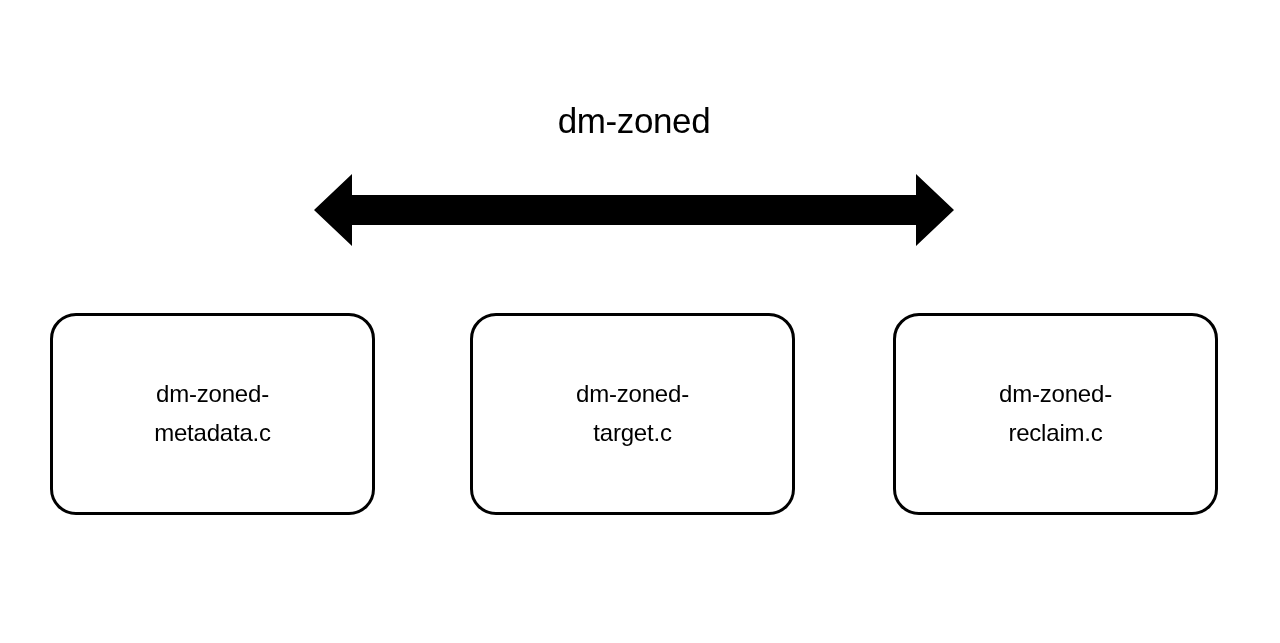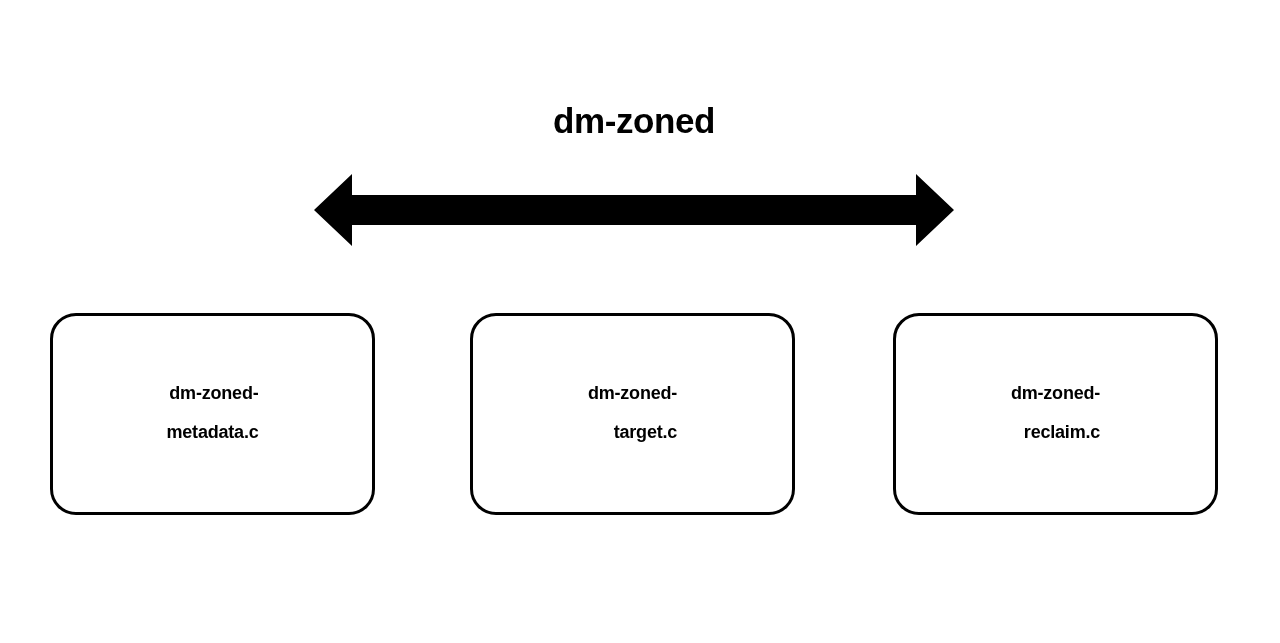--- a/index.html
+++ b/index.html
@@ -20,21 +20,21 @@
   }
 
   
   .diagram-title {
     position: absolute;
     left: 0;
     top: 99px;
     width: 1268px;
     text-align: center;
     font-size: 35px;
-    font-weight: bold;
+    font-weight: normal;
     color: #000000;
     letter-spacing: -0.4px;
     line-height: 44px;
     white-space: nowrap;
   }
 
   
   .scope-arrow {
     position: absolute;
     left: 314px;
@@ -67,24 +67,24 @@
     background: #ffffff;
     display: flex;
     align-items: center;
     justify-content: center;
   }
   .file-box.pos-0 { left: 50px; }
   .file-box.pos-1 { left: 470px; }
   .file-box.pos-2 { left: 893px; }
 
   .file-box-label {
-    font-size: 18px;
-    font-weight: bold;
+    font-size: 24px;
+    font-weight: normal;
     color: #000000;
-    text-align: right;
+    text-align: center;
     line-height: 39px;
     letter-spacing: -0.2px;
     white-space: pre-line;
     padding-bottom: 2px;
   }
 </style>
 </head>
 <body>
 
 <div id="canvas">

